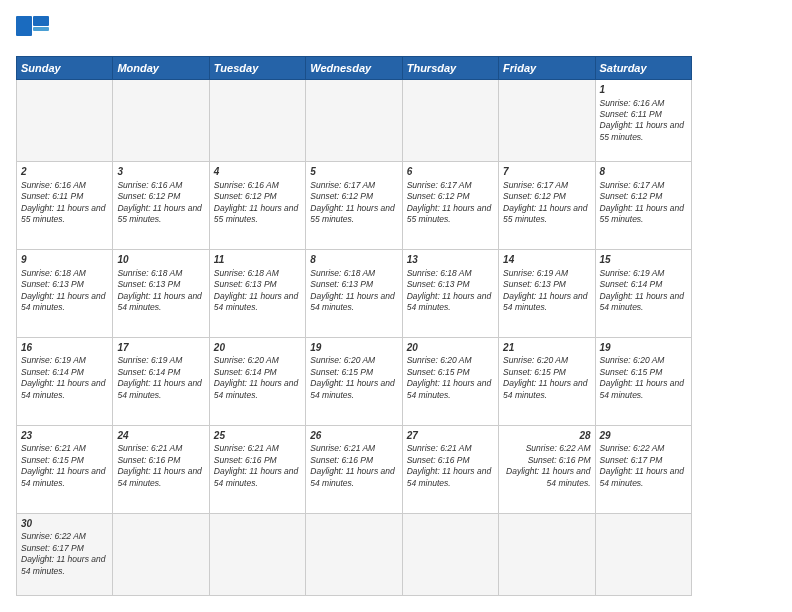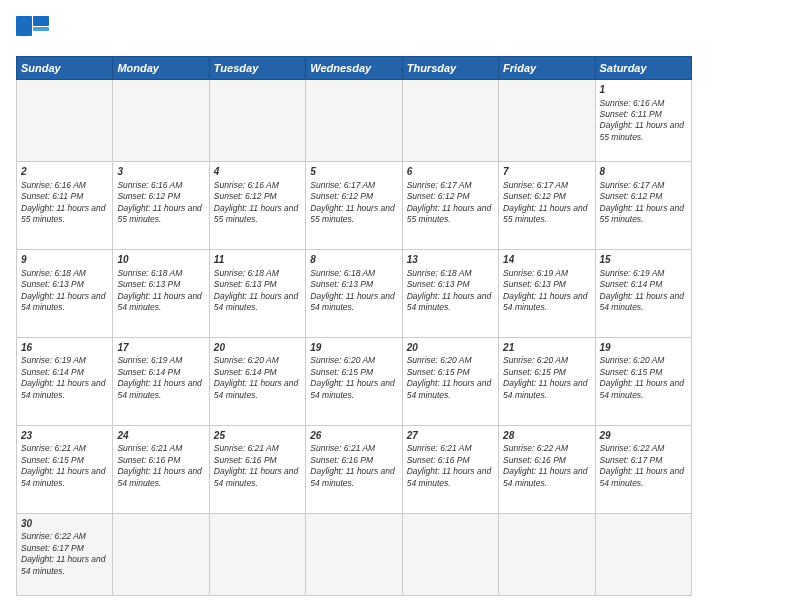--- a/index.html
+++ b/index.html
@@ -163,21 +163,21 @@
           <td style="height: 72px; margin-top: 25px;"><span class="day-num">20</span><span>Sunrise: 6:20 AM</span><br><span>Sunset: 6:15 PM</span><br><span>Daylight: 11 hours and 54 minutes.</span></td>
           <td style="height: 72px;"><span class="day-num">21</span><span>Sunrise: 6:20 AM</span><br><span>Sunset: 6:15 PM</span><br><span>Daylight: 11 hours and 54 minutes.</span></td>
           <td style="height: 72px;"><span class="day-num">19</span><span>Sunrise: 6:20 AM</span><br><span>Sunset: 6:15 PM</span><br><span>Daylight: 11 hours and 54 minutes.</span></td>
         </tr>
         <tr>
           <td style="height: 72px;"><span class="day-num">23</span><span>Sunrise: 6:21 AM</span><br><span>Sunset: 6:15 PM</span><br><span>Daylight: 11 hours and 54 minutes.</span></td>
           <td style="height: 72px;"><span class="day-num">24</span><span>Sunrise: 6:21 AM</span><br><span>Sunset: 6:16 PM</span><br><span>Daylight: 11 hours and 54 minutes.</span></td>
           <td style="height: 72px;"><span class="day-num">25</span><span>Sunrise: 6:21 AM</span><br><span>Sunset: 6:16 PM</span><br><span>Daylight: 11 hours and 54 minutes.</span></td>
           <td style="height: 72px;"><span class="day-num">26</span><span>Sunrise: 6:21 AM</span><br><span>Sunset: 6:16 PM</span><br><span>Daylight: 11 hours and 54 minutes.</span></td>
           <td style="height: 72px;"><span class="day-num">27</span><span>Sunrise: 6:21 AM</span><br><span>Sunset: 6:16 PM</span><br><span>Daylight: 11 hours and 54 minutes.</span></td>
-          <td style="height: 72px;"><span class="day-num">28</span><span>Sunrise: 6:22 AM</span><br><span>Sunset: 6:16 PM</span><br><span>Daylight: 11 hours and 54 minutes.</span></td>
+          <td style="height: 72px; text-align: right;"><span class="day-num">28</span><span>Sunrise: 6:22 AM</span><br><span>Sunset: 6:16 PM</span><br><span>Daylight: 11 hours and 54 minutes.</span></td>
           <td style="height: 72px;"><span class="day-num">29</span><span>Sunrise: 6:22 AM</span><br><span>Sunset: 6:17 PM</span><br><span>Daylight: 11 hours and 54 minutes.</span></td>
         </tr>
         <tr style="background: rgb(245, 245, 245); padding-left: 44px;">
           <td style="background: rgb(245, 245, 245); height: 60px;"><span class="day-num">30</span><span>Sunrise: 6:22 AM</span><br><span>Sunset: 6:17 PM</span><br><span>Daylight: 11 hours and 54 minutes.</span></td>
           <td class="empty" style="background: rgb(245, 245, 245); height: 60px;"></td>
           <td class="empty" style="background: rgb(245, 245, 245); height: 60px;"></td>
           <td class="empty" style="background: rgb(245, 245, 245); height: 60px;"></td>
           <td class="empty" style="background: rgb(245, 245, 245); height: 60px;"></td>
           <td class="empty" style="background: rgb(245, 245, 245); height: 60px;"></td>
           <td class="empty" style="background: rgb(245, 245, 245); height: 60px;"></td>

